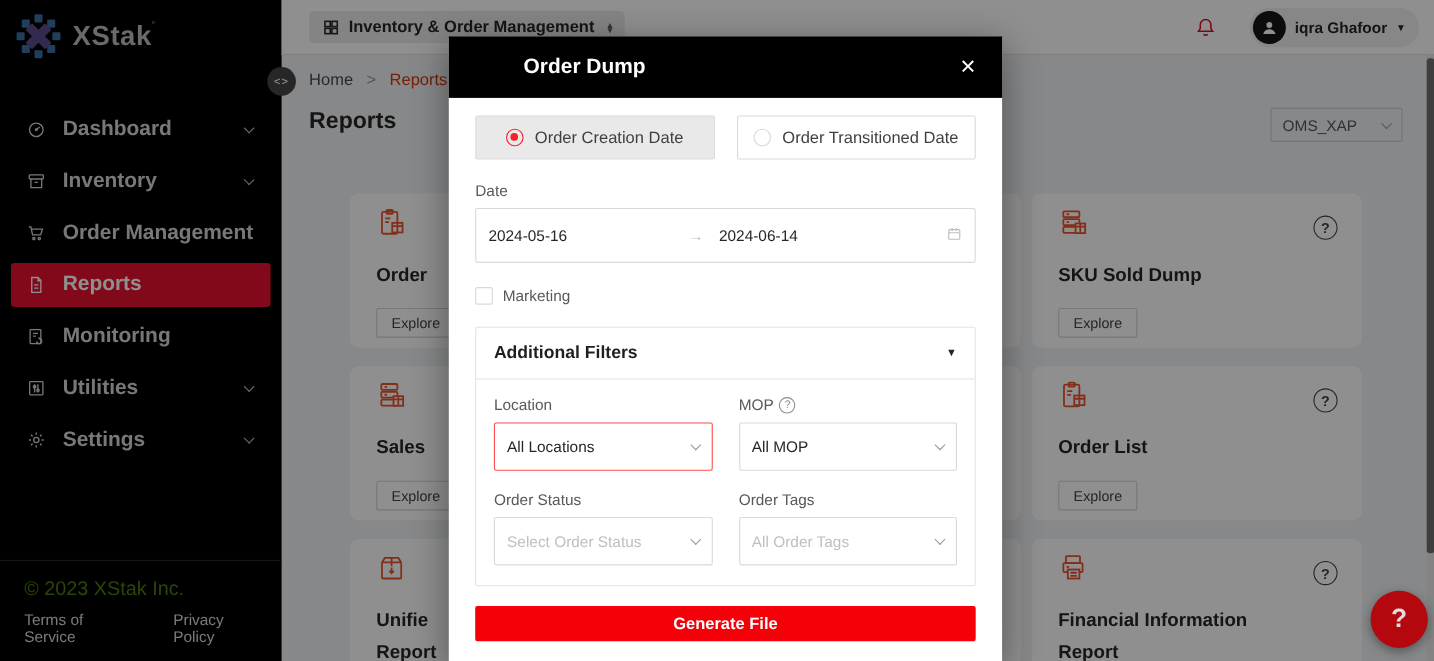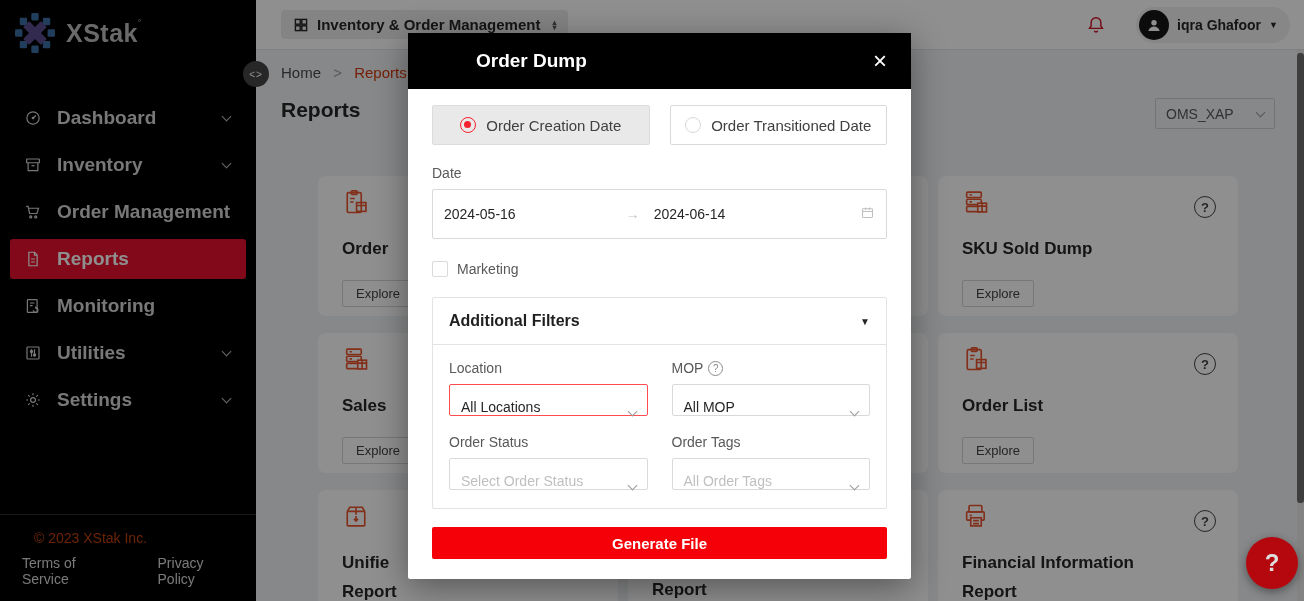--- a/index.html
+++ b/index.html
@@ -13,21 +13,21 @@
   .logo-text { color:#bdbdbd; font-size:25px; font-weight:700; letter-spacing:.5px; }
   .logo-tm { color:#9a9a9a; font-size:10px; vertical-align:top; }
   .menu { margin-top:34px; }
   .menu-item { position:relative; display:flex; align-items:center; gap:15px; height:40px;
     margin:7px 10px; padding:0 14px; border-radius:3px; color:#d6d6d6; font-size:19px; font-weight:600; cursor:pointer; }
   .menu-item svg { width:18px; height:18px; flex:0 0 18px; }
   .menu-item.active { background:#e8112d; color:#fff; }
   .chev-down { position:absolute; right:16px; width:7px; height:7px;
     border-right:1.7px solid #bfbfbf; border-bottom:1.7px solid #bfbfbf; transform:rotate(45deg); margin-top:-3px; }
   .side-footer { position:absolute; left:0; right:0; bottom:0; border-top:1px solid #2b2b2b; padding:15px 22px 14px; }
-  .side-footer .copy { color:#c2410c; font-size:14px;margin-left:12px; }
+  .side-footer .copy { color:#4d7c0f; font-size:18px; }
   .side-links { display:flex; gap:44px; margin-top:9px; }
   .side-links span { color:#d9d9d9; font-size:14px; cursor:pointer; }
 
   
   .main { position:absolute; left:256px; top:0; right:0; bottom:0; z-index:1; }
   .topbar { position:relative; height:50px; background:#fff; border-bottom:1px solid #e4e4e4;
     display:flex; align-items:center; padding:0 14px 0 25px; }
   .app-pill { display:flex; align-items:center; gap:8px; background:#ececec; border-radius:4px;
     padding:6px 12px; font-size:15px; font-weight:600; color:#262626; cursor:pointer; }
   .updown { display:flex; flex-direction:column; line-height:5px; font-size:8px; color:#595959; margin-left:4px; }
@@ -99,21 +99,21 @@
   .check-row { margin-top:22px; display:flex; align-items:center; gap:9px; font-size:14px; color:#595959; cursor:pointer; }
   .checkbox { width:16px; height:16px; border:1px solid #d9d9d9; border-radius:2px; background:#fff; }
   .filters { margin-top:20px; border:1px solid #e3e3e3; border-radius:2px; }
   .filters-head { display:flex; align-items:center; padding:14px 16px; border-bottom:1px solid #e3e3e3; cursor:pointer; }
   .filters-title { font-size:16px; font-weight:700; color:#1f1f1f; }
   .filters-caret { margin-left:auto; font-size:10px; color:#262626; }
   .filters-body { padding:15px 16px 18px; display:grid; grid-template-columns:1fr 1fr; column-gap:24px; row-gap:18px; }
   .f-label { font-size:14px; color:#595959; margin-bottom:8px; display:flex; align-items:center; gap:5px; }
   .mop-help { width:15px; height:15px; border:1.2px solid #8c8c8c; border-radius:50%; color:#8c8c8c;
     font-size:10px; display:inline-flex; align-items:center; justify-content:center; cursor:pointer; }
-  .select { height:32px; border:1px solid #d9d9d9; border-radius:2px; display:flex; align-items:flex-end;
+  .select { height:44px; border:1px solid #d9d9d9; border-radius:2px; display:flex; align-items:center;
     padding:0 11px; font-size:14px; color:#262626; cursor:pointer; }
   .select .chev-sm { margin-left:auto; }
   .select.err { border:1px solid #ff4d4f; }
   .select .ph { color:#bfbfbf; }
   .gen-btn { margin-top:18px; width:100%; height:32px; background:#f50008; color:#fff; border:none;
     border-radius:2px; font-size:15px; font-weight:700; cursor:pointer; font-family:"Liberation Sans", sans-serif; }
 
   
   .help-fab { position:absolute; right:6px; bottom:12px; width:52px; height:52px; border-radius:50%;
     background:#b5070e; color:#dedede; font-size:24px; font-weight:700; display:flex; align-items:center;

